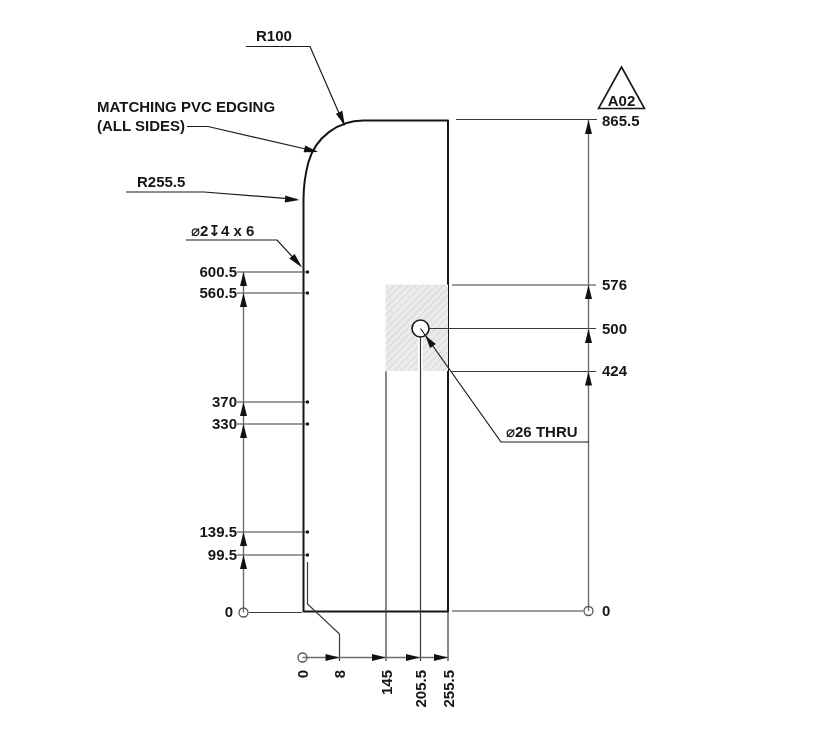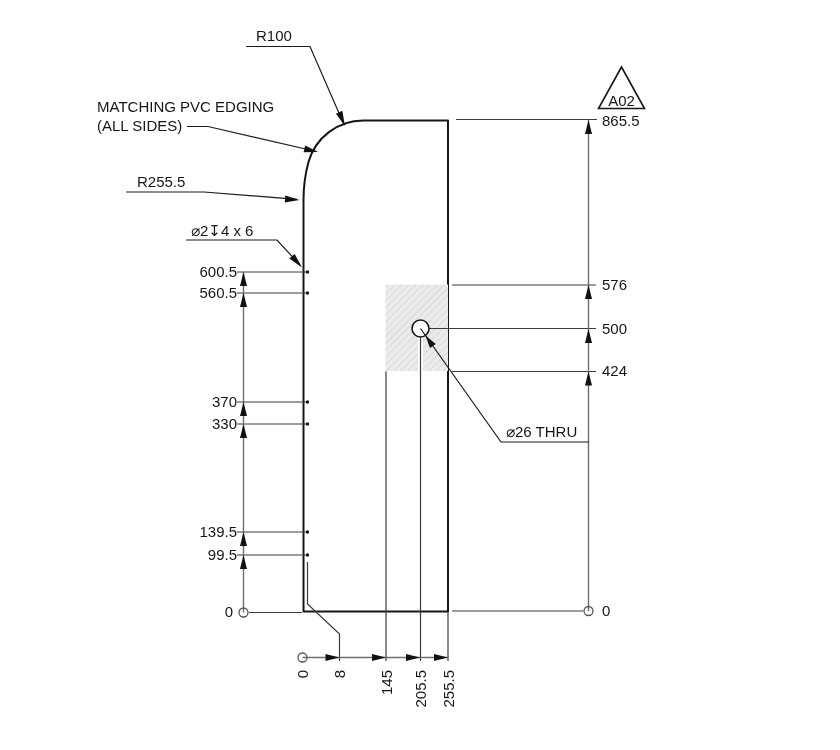--- a/index.html
+++ b/index.html
@@ -1,17 +1,17 @@
 <!DOCTYPE html>
 <html><head>
 <meta charset="utf-8">
 <style>
   html,body{margin:0;padding:0;background:#ffffff;}
   .stage{position:relative;width:840px;height:750px;background:#fff;overflow:hidden;
-         font-family:"Liberation Sans","DejaVu Sans",sans-serif;}
+         font-family:"Liberation Sans","DejaVu Sans",sans-serif;font-weight:bold;}
   svg{display:block;}
   .t{font-size:15px;fill:#161616;font-family:"Liberation Sans","DejaVu Sans",sans-serif;}
   .end{text-anchor:end}
   .mid{text-anchor:middle}
   .out{stroke:#161616;stroke-width:2;fill:#ffffff;stroke-linejoin:round;}
   .ext{stroke:#3a3a3a;stroke-width:1.2;fill:none;}
   .dim{stroke:#6e6e6e;stroke-width:1.4;fill:none;}
   .ldr{stroke:#1a1a1a;stroke-width:1.2;fill:none;}
   .arr{fill:#111;stroke:none;}
   .oc{fill:none;stroke:#555;stroke-width:1.3;}

